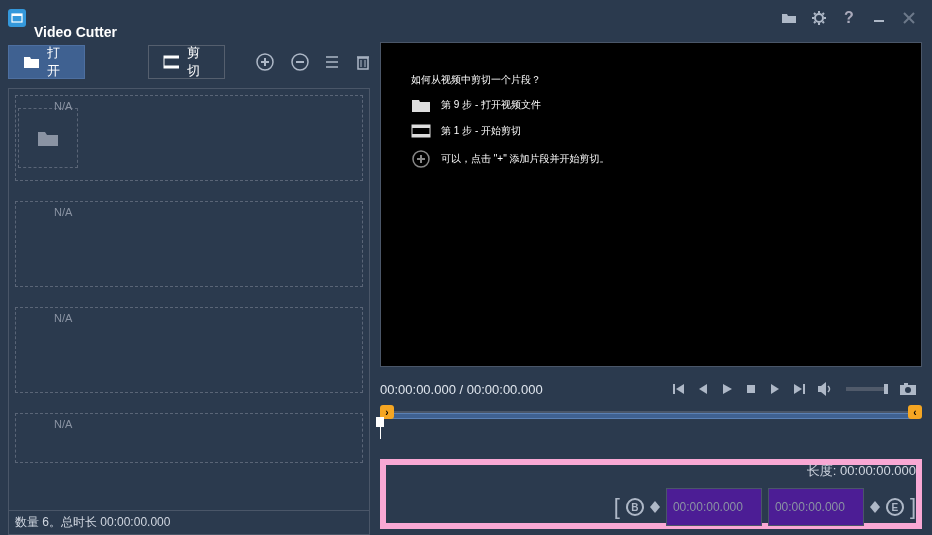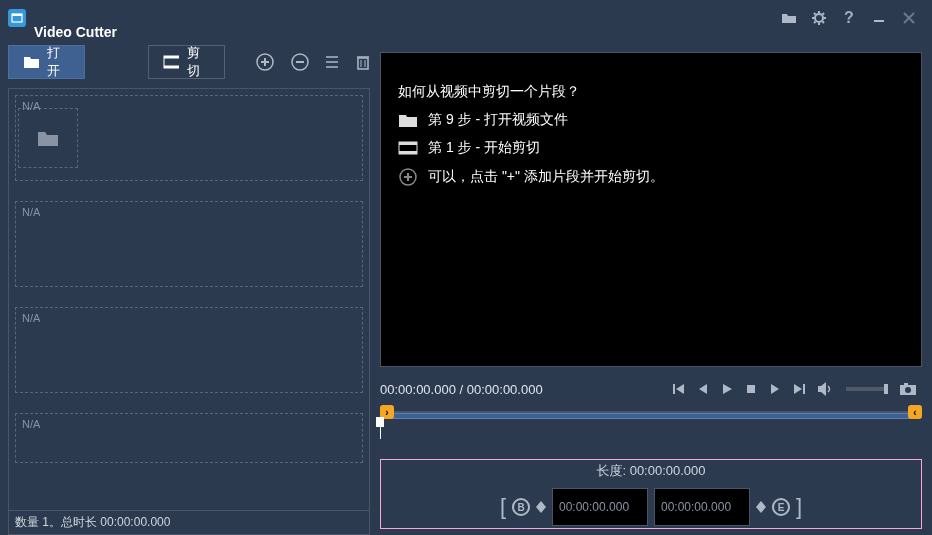--- a/index.html
+++ b/index.html
@@ -17,50 +17,50 @@
 
 .toolbar { height: 40px; display: flex; align-items: center; gap: 15px; }
 .tool-btn { height: 34px; padding: 0 14px; display: flex; align-items: center; gap: 8px; color: #fff; font-size: 13px; cursor: pointer; }
 .tool-open { background: #3f6191; border: 1px solid #4d6fa0; }
 .tool-cut { border: 1px solid #555f6e; margin-left: 48px; }
 .toolbar .spacer { flex: 1; }
 .round-icon { cursor: pointer; color: #aeb8c7; display: flex; align-items: center; justify-content: center; }
 
 .slots { flex: 1; background: #2b3a4e; border: 1px solid #4a5668; margin-top: 6px; overflow-y: auto; padding: 6px; }
 .slot { border: 1px dashed #5a6577; height: 86px; margin-bottom: 20px; position: relative; color: #8a93a3; }
-.slot .na { font-size: 11px; padding: 4px 6px; }
+.slot .na { font-size: 11px; padding: 4px 6px; margin-left: 32px; }
 .slot.first { display: flex; align-items: center; }
 .slot.first .thumb { width: 60px; height: 60px; border: 1px dashed #5a6577; margin-left: 2px; display: flex; align-items: center; justify-content: center; }
 
 .status { height: 24px; border: 1px solid #4a5668; font-size: 12px; color: #d0d6e0; display: flex; align-items: center; padding: 0 6px; border-top: none; }
 
-.preview { flex: 1; background: #000; border: 1px solid #4a5668; padding: 20px 17px; color: #fff; font-size: 14px; margin-top: 10px; }
+.preview { flex: 1; background: #000; border: 1px solid #4a5668; padding: 20px 30px; color: #fff; font-size: 10px; }
 .preview .line { display: flex; align-items: center; gap: 10px; margin: 10px 0; }
 
 .controls { height: 28px; display: flex; align-items: center; color: #aeb8c7; margin-top: 8px; gap: 2px; }
 .controls .time { font-size: 13px; color: #e0e6ee; }
 .controls .spacer { flex: 1; }
 .ctrl-btn { width: 22px; display: flex; align-items: center; justify-content: center; cursor: pointer; }
 .volume-slider { width: 42px; height: 4px; background: #505a6a; position: relative; margin: 0 4px; }
 .volume-slider::after { content: ""; position: absolute; right: 0; top: -3px; width: 4px; height: 10px; background: #aeb8c7; }
 
 .timeline { height: 40px; margin-top: 8px; position: relative; border-top: 2px solid #4a5668; }
 .marker-start, .marker-end { position: absolute; top: -8px; width: 14px; height: 14px; background: #f5a623; border-radius: 3px; display: flex; align-items: center; justify-content: center; color: #000; font-size: 10px; font-weight: bold; }
 .marker-start { left: 0; }
 .marker-end { right: 0; }
 .playhead { position: absolute; left: 0; top: 8px; width: 1px; height: 18px; background: #fff; }
 .playhead::before { content: ""; position: absolute; left: -4px; top: -4px; width: 8px; height: 10px; background: #fff; }
 .track { position: absolute; left: 8px; right: 8px; top: 0px; height: 6px; background: #3f6191; border: 1px solid #5a80b5; }
 
-.trim-panel { border: 1px solid #f9a8d4; height: 70px; margin-top: 8px; display: flex; flex-direction: column; align-items: center; justify-content: center; color: #d0d6e0; font-size: 13px; gap: 8px; }
+.trim-panel { border: 6px solid #f9a8d4; height: 70px; margin-top: 8px; display: flex; flex-direction: column; align-items: flex-end; justify-content: center; color: #d0d6e0; font-size: 13px; gap: 8px; }
 .trim-row { display: flex; align-items: center; gap: 6px; }
 .bracket { font-size: 22px; color: #aeb8c7; }
 .circ { width: 18px; height: 18px; border: 2px solid #aeb8c7; border-radius: 50%; display: flex; align-items: center; justify-content: center; font-size: 10px; font-weight: bold; color: #aeb8c7; cursor: pointer; }
 .stepper { display: flex; flex-direction: column; gap: 0px; cursor: pointer; }
-.tc-input { width: 96px; background: #000000; border: 1px solid #4a5668; color: #8a93a3; font-size: 12px; padding: 11px 6px; }
+.tc-input { width: 96px; background: #4c1d95; border: 1px solid #4a5668; color: #8a93a3; font-size: 12px; padding: 11px 6px; }
 </style>
 </head>
 <body>
 
 <div class="titlebar">
   <div class="app-icon">
     <svg width="12" height="12" viewBox="0 0 12 12">
         <rect x="1" y="2" width="10" height="8" fill="none" stroke="#fff" stroke-width="1.2"></rect>
         <rect x="1" y="2" width="10" height="2" fill="#fff"></rect>
       </svg>
@@ -154,21 +154,21 @@
         </div>
       <div class="slot">
           <div class="na">N/A</div>
         </div>
       <div class="slot" style="height:50px;margin-bottom:0;">
           <div class="na">N/A</div>
         </div>
     </div>
 
     <div class="status">
-      <span>数量 1。总时长 00:00:00.000</span>
+      <span>数量 6。总时长 00:00:00.000</span>
     </div>
   </div>
 
   <div class="right">
     <div class="preview">
       <div class="line">
           <span>如何从视频中剪切一个片段？</span>
         </div>
       <div class="line">
         <svg width="20" height="16">

